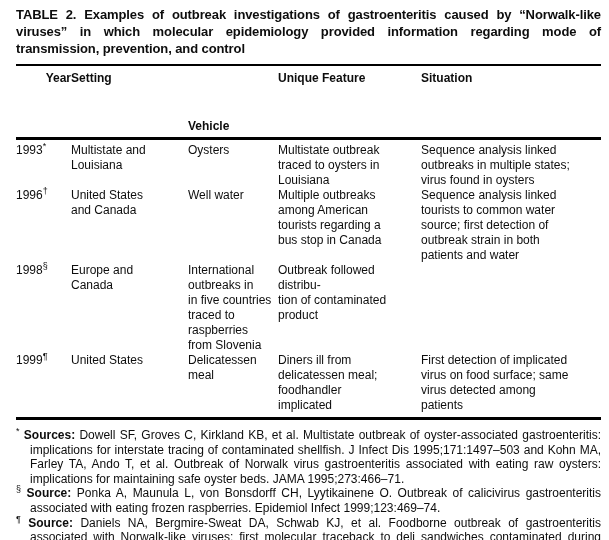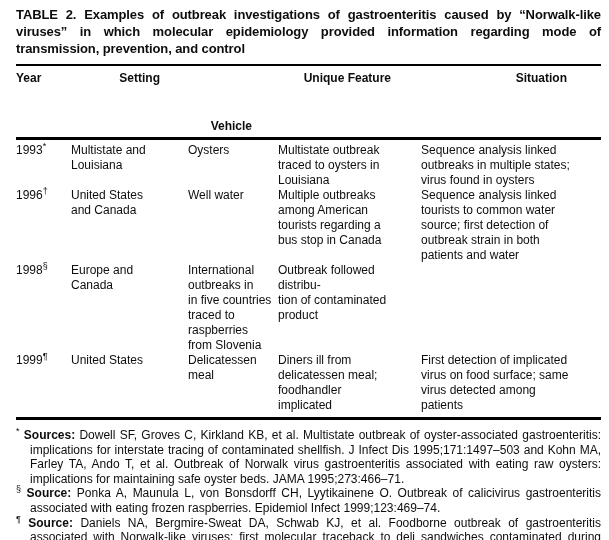--- a/index.html
+++ b/index.html
@@ -24,22 +24,22 @@
   .rule.thick { height: 3px; }
 
   .hdr, .trow {
     display: grid;
     grid-template-columns: 55px 117px 90px 143px 188px;
   }
   .hdr {
     font-weight: bold; font-size: 12px;
     padding: 5px 0 4px 0;
   }
-  .hdr .hc { text-align: right; }
-  .hdr .hc.year { text-align: left; }
+  .hdr .hc { text-align: left; }
+  .hdr .hc.year { text-align: right; }
   .hdr .hc.setting   { padding-right: 28px; }
   .hdr .hc.vehicle   { padding-right: 26px; margin-top: 48px; }
   .hdr .hc.situation { padding-right: 42px; }
   .hdr .hc.unique    { padding-right: 30px; }
 
   .tbody { padding: 3px 0 4px 0; }
   .trow { font-size: 12px; line-height: 15px; }
   .cell { white-space: pre-line; padding-right: 6px; }
   .cell.year sup { font-size: 9px; line-height: 0; }
 

